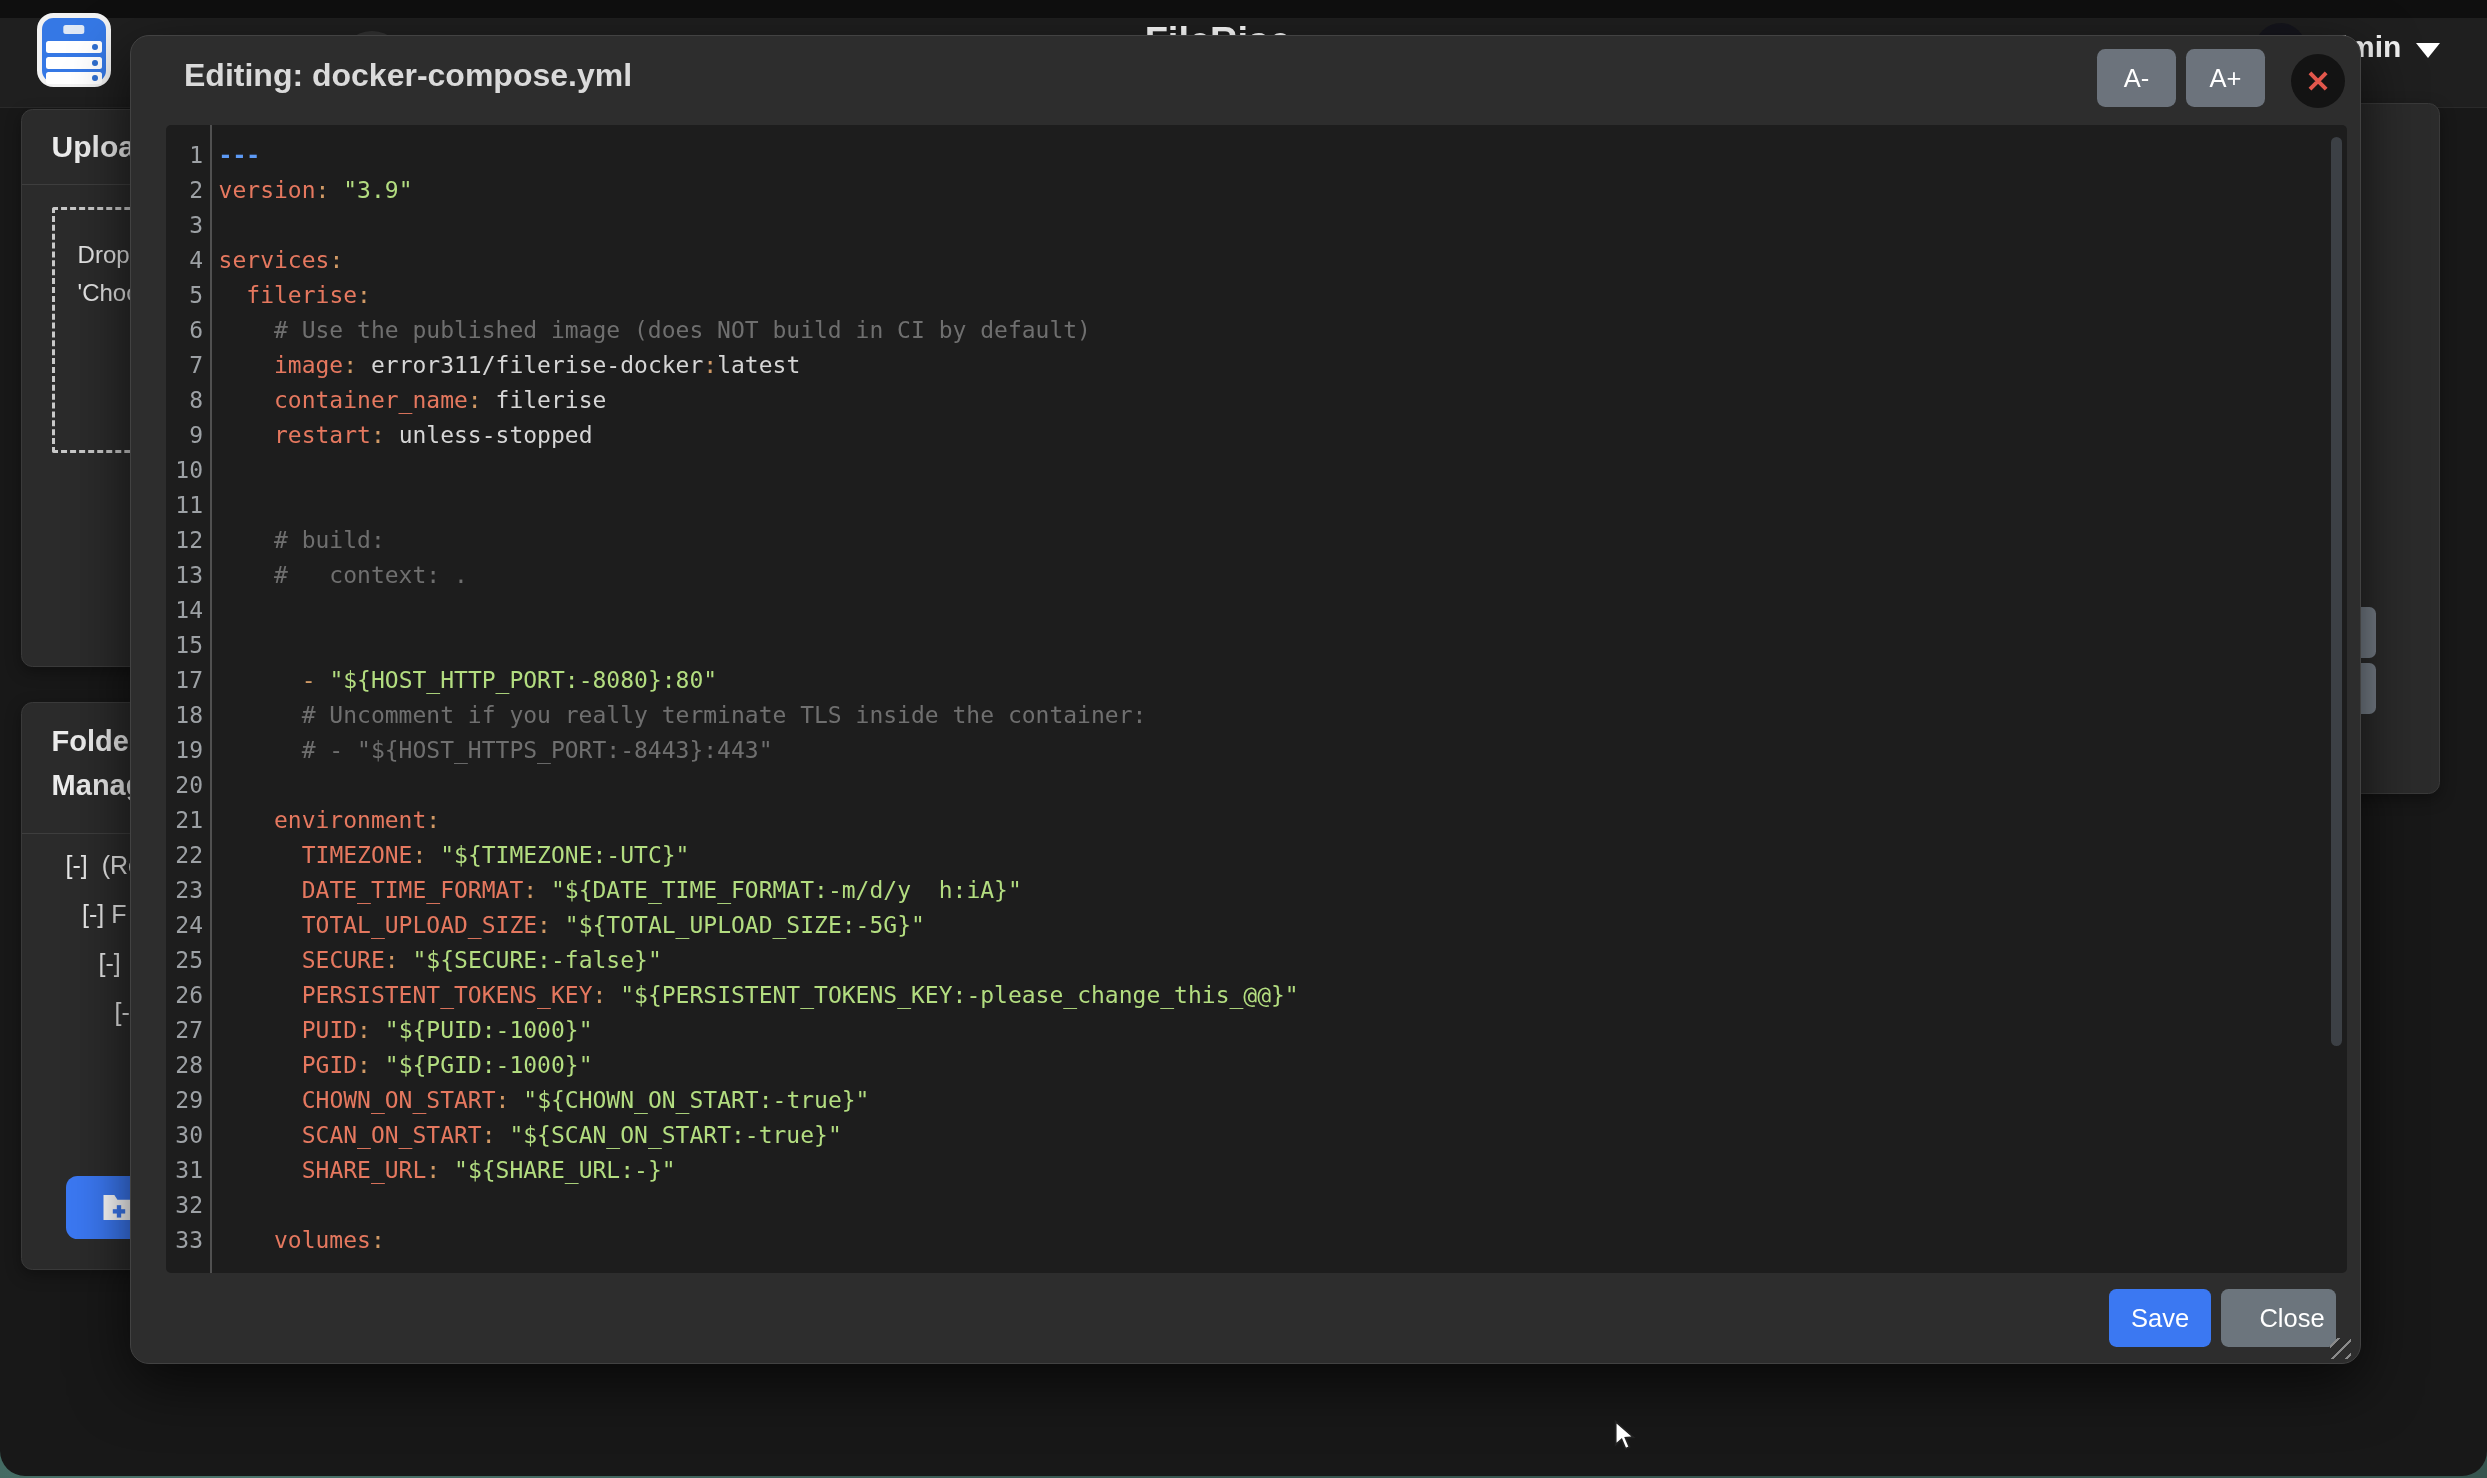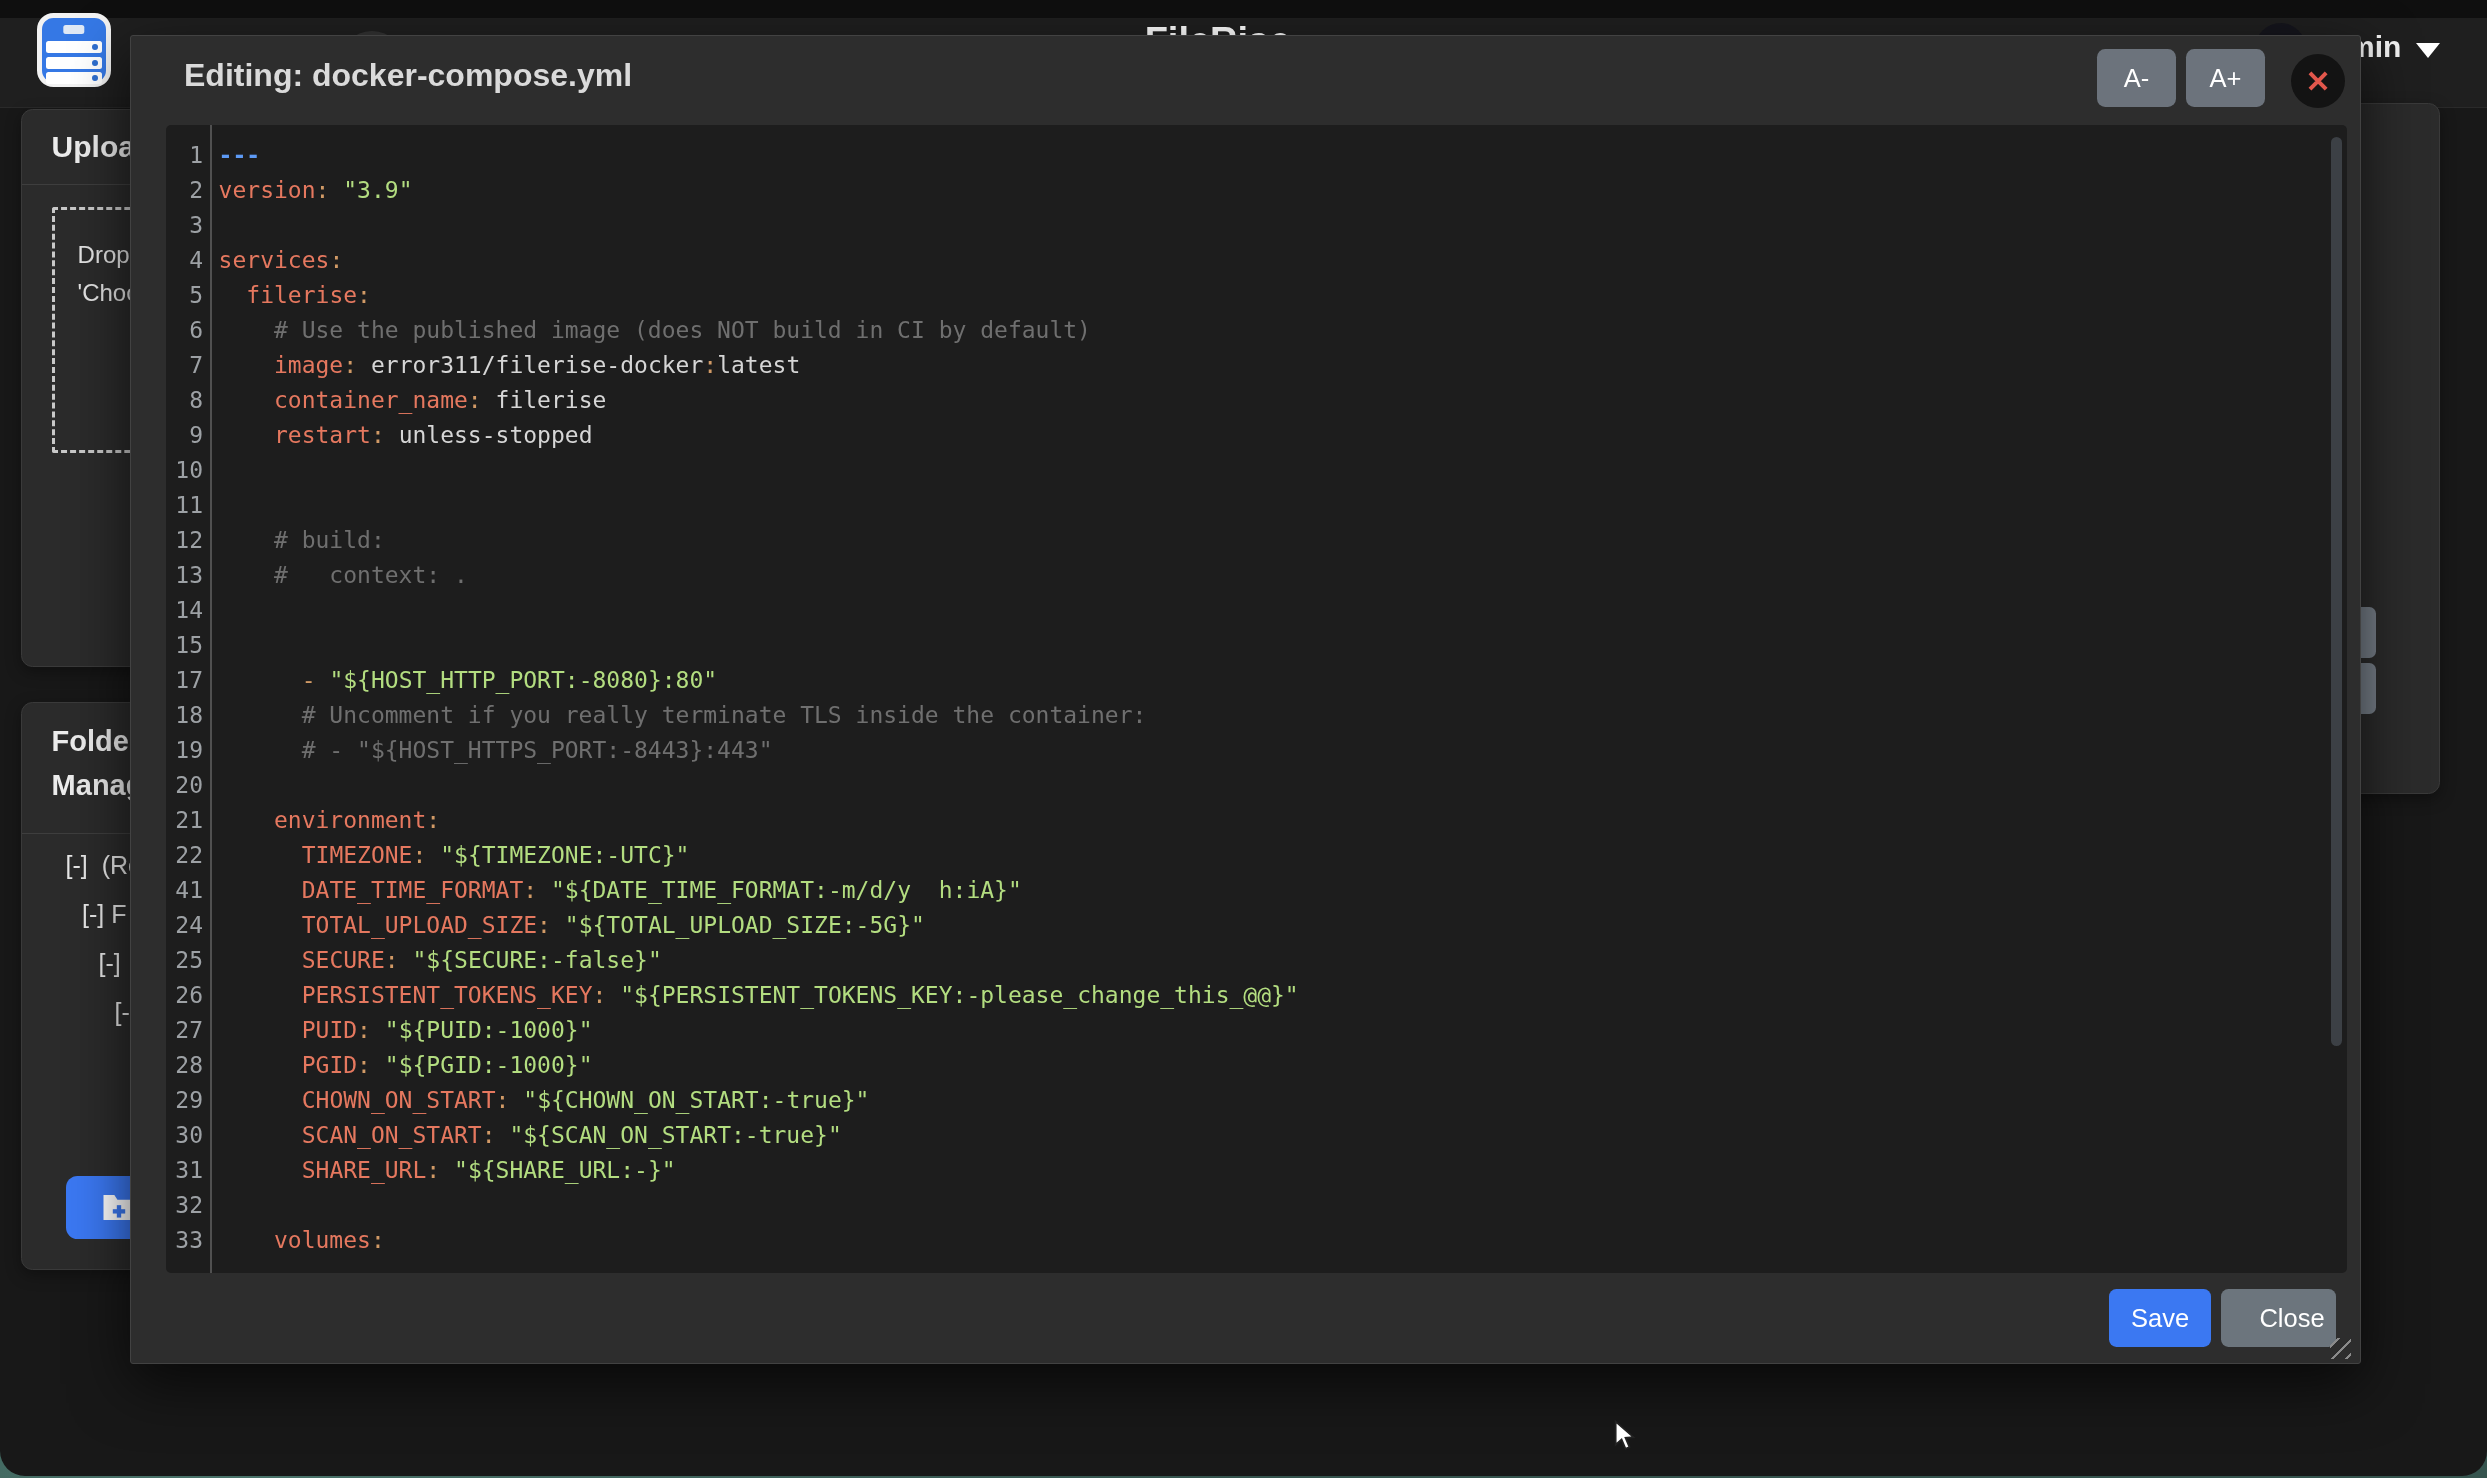--- a/index.html
+++ b/index.html
@@ -45,21 +45,21 @@
                 font-size:29px;font-weight:bold;line-height:44px;}
   #folder-divider{position:absolute;left:0;top:130px;width:100%;height:0.8px;background:#3e3e3e;}
   #folder-tree{position:absolute;left:44px;top:138px;width:313px;}
   .tree-row{height:49px;display:flex;align-items:center;color:#e6e6e6;font-size:25px;white-space:pre;}
   #new-folder-btn{position:absolute;left:44px;top:473px;width:107px;height:63px;background:var(--accent);
                   border-radius:11.5px;display:flex;align-items:center;justify-content:center;}
   #right-card{left:2056px;top:103px;width:382px;height:689px;}
   .mini-thumb{position:absolute;width:39px;height:51px;background:#78808a;border-radius:6.6px;}
   
   #modal{position:absolute;left:130px;top:35px;width:2231px;height:1329px;background:#2d2d2d;
-         border:0.8px solid #424242;border-radius:3px;box-sizing:border-box;
+         border:0.8px solid #424242;border-radius:19px;box-sizing:border-box;
          box-shadow:0 20px 58px rgba(0,0,0,.65);z-index:20;}
   #modal-title{position:absolute;left:53px;top:21.4px;font-size:32px;font-weight:bold;color:#dadada;}
   .fontbtn{position:absolute;top:13px;width:79px;height:58px;background:#6c737c;border:none;
            border-radius:8.2px;color:#fff;font-size:25.5px;font-family:"Liberation Sans",sans-serif;}
   #btn-font-minus{left:1966px;}
   #btn-font-plus{left:2055px;}
   #btn-close-x{position:absolute;left:2160px;top:18px;width:54px;height:54px;border-radius:50%;
                background:#131313;border:none;color:var(--danger);font-size:30px;font-weight:bold;
                display:flex;align-items:center;justify-content:center;}
   
@@ -228,21 +228,21 @@
             </div>
             <div class="cm-line">
               <span class="ln">21</span>
               <span class="code"><span class="tk-t">    </span><span class="tk-k">environment</span><span class="tk-p">:</span></span>
             </div>
             <div class="cm-line">
               <span class="ln">22</span>
               <span class="code"><span class="tk-t">      </span><span class="tk-k">TIMEZONE</span><span class="tk-p">:</span><span class="tk-t"> </span><span class="tk-s">"${TIMEZONE:-UTC}"</span></span>
             </div>
             <div class="cm-line">
-              <span class="ln">41</span>
+              <span class="ln">23</span>
               <span class="code"><span class="tk-t">      </span><span class="tk-k">DATE_TIME_FORMAT</span><span class="tk-p">:</span><span class="tk-t"> </span><span class="tk-s">"${DATE_TIME_FORMAT:-m/d/y  h:iA}"</span></span>
             </div>
             <div class="cm-line">
               <span class="ln">24</span>
               <span class="code"><span class="tk-t">      </span><span class="tk-k">TOTAL_UPLOAD_SIZE</span><span class="tk-p">:</span><span class="tk-t"> </span><span class="tk-s">"${TOTAL_UPLOAD_SIZE:-5G}"</span></span>
             </div>
             <div class="cm-line">
               <span class="ln">25</span>
               <span class="code"><span class="tk-t">      </span><span class="tk-k">SECURE</span><span class="tk-p">:</span><span class="tk-t"> </span><span class="tk-s">"${SECURE:-false}"</span></span>
             </div>

